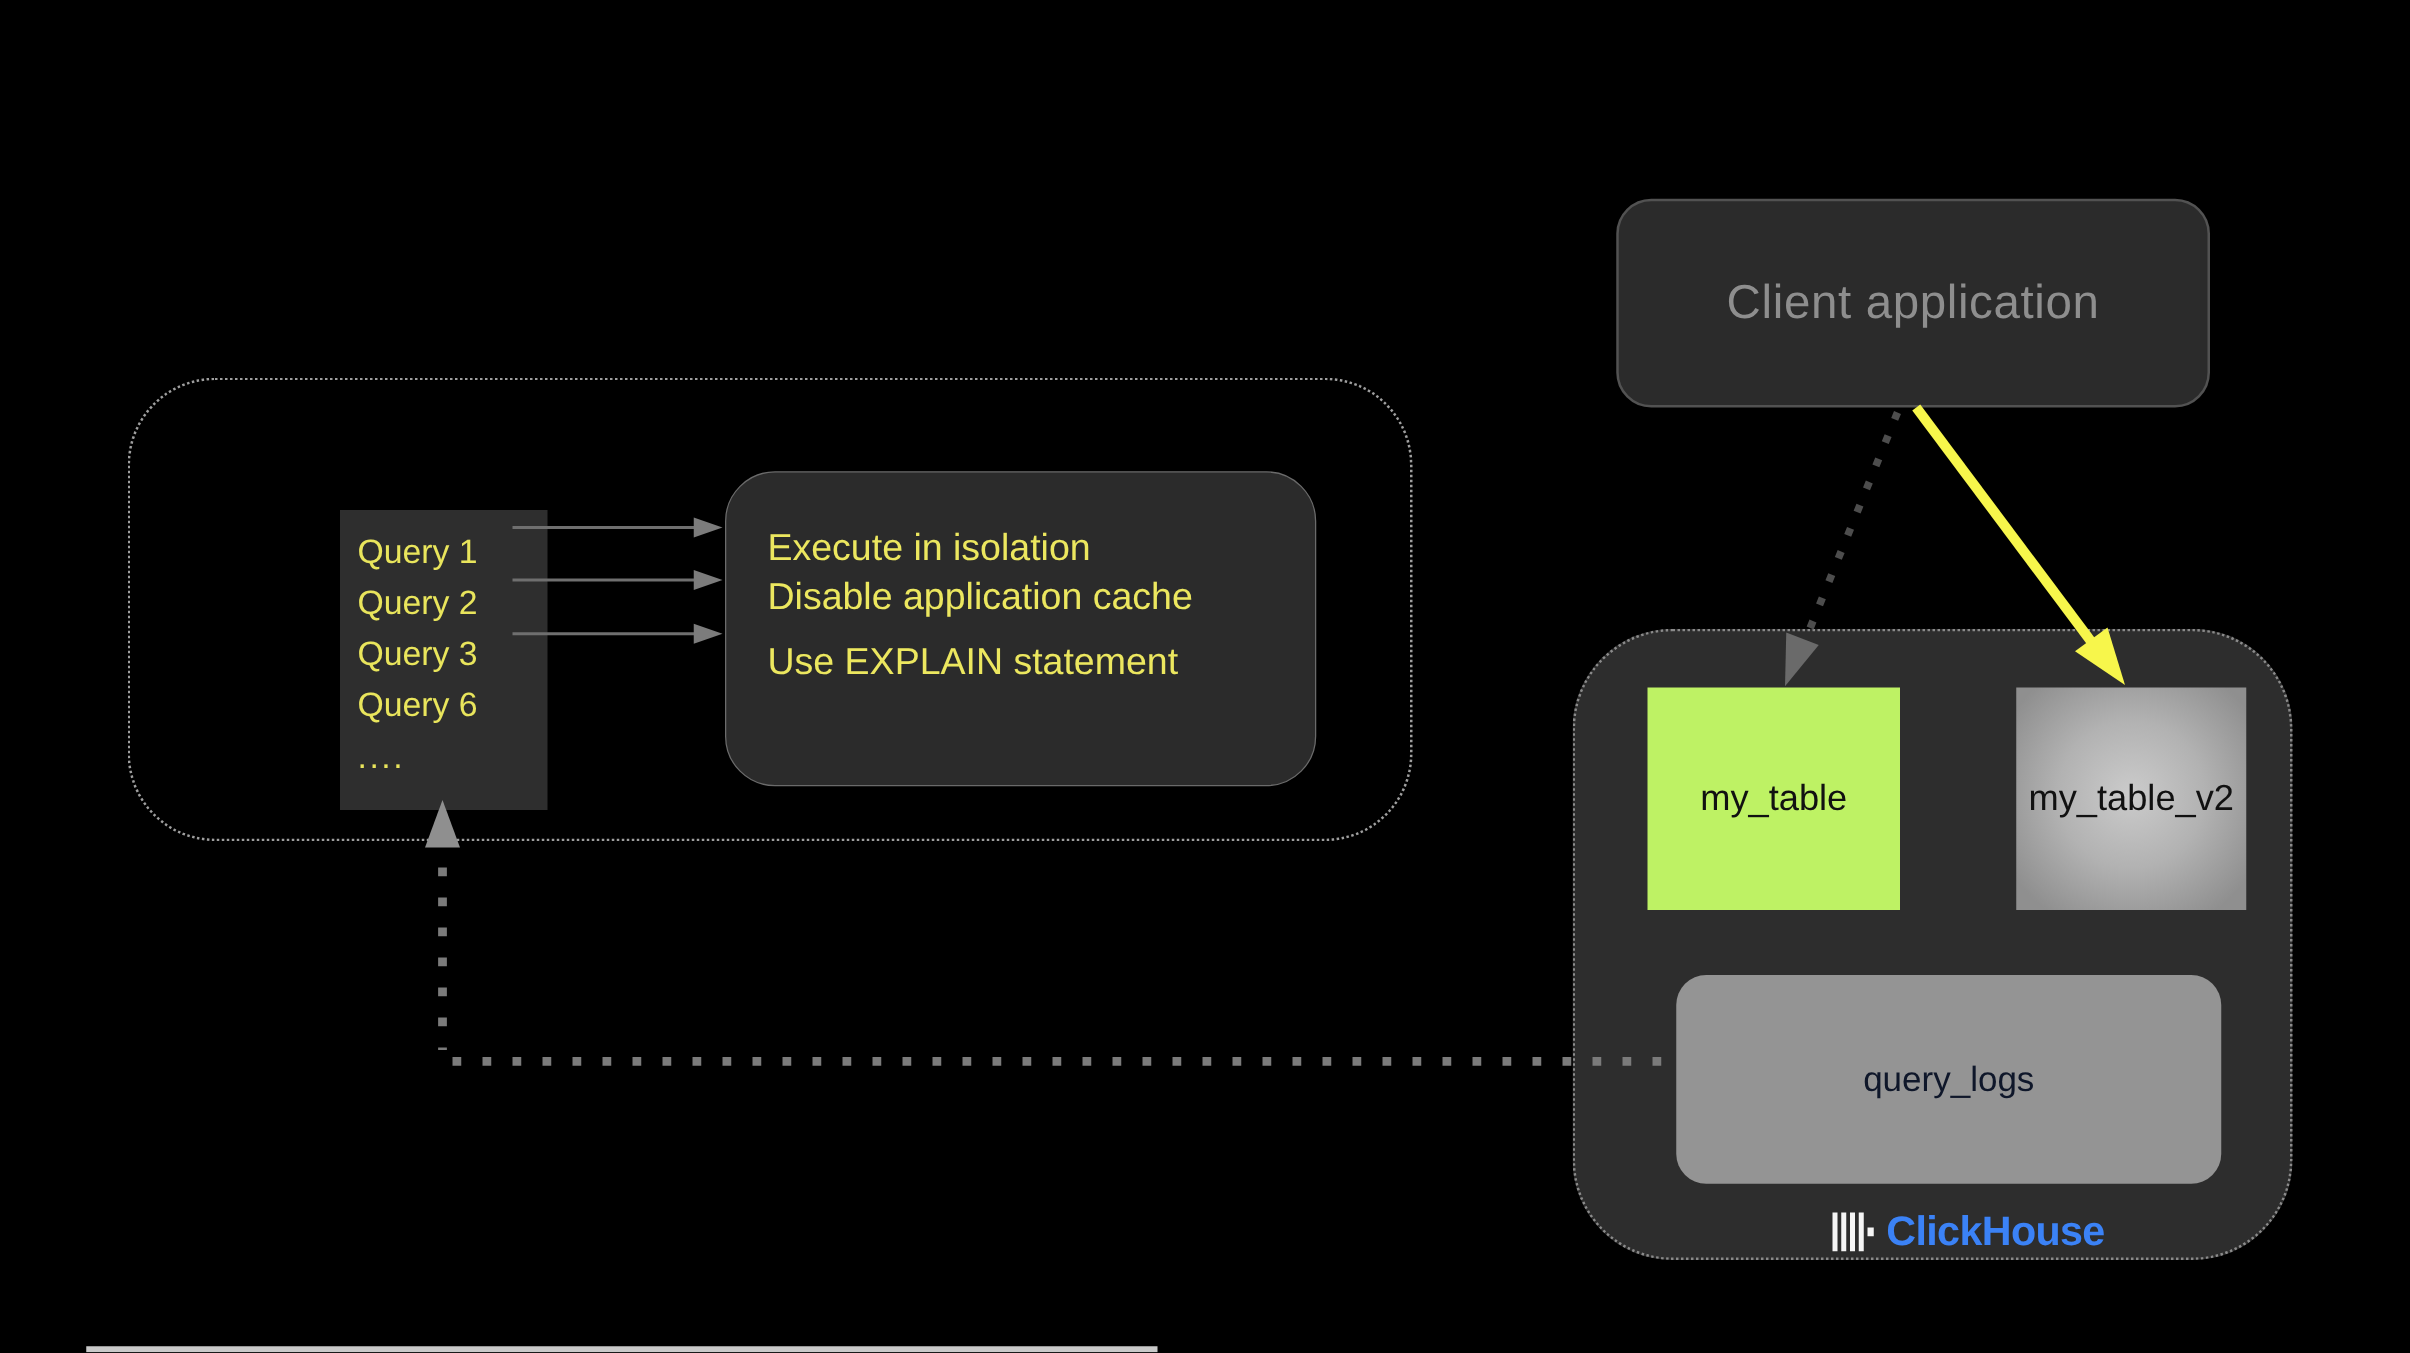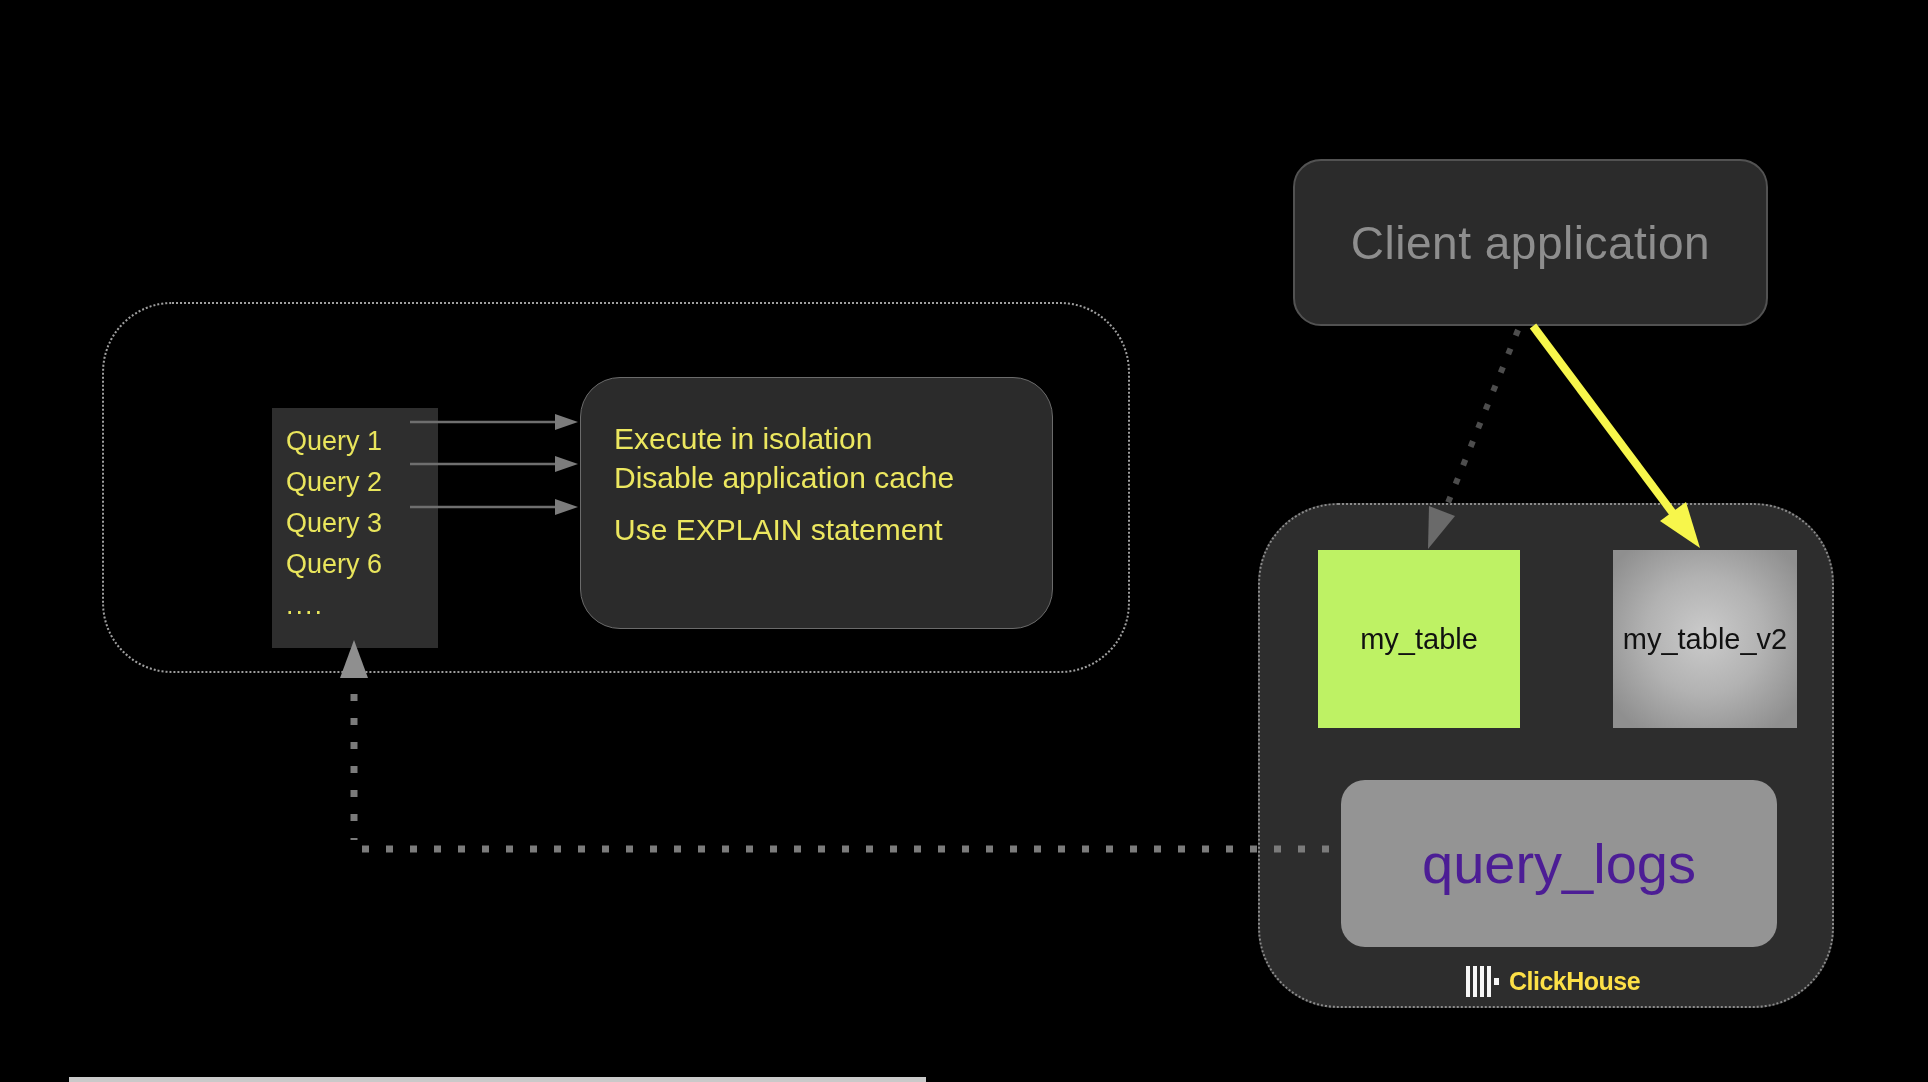--- a/index.html
+++ b/index.html
@@ -3,21 +3,21 @@
 <meta charset="utf-8">
 <style>
   html,body{margin:0;padding:0;background:#000;}
   .canvas{position:relative;width:1928px;height:1082px;background:#000;overflow:hidden;
           font-family:"Liberation Sans",sans-serif;}
 
   
   .client-box{position:absolute;left:1293px;top:159px;width:475px;height:167px;
     background:#2b2b2b;border:2px solid #525252;border-radius:28px;box-sizing:border-box;
     display:flex;align-items:center;justify-content:center;}
-  .client-box span{color:#8e8e8e;font-size:46px;letter-spacing:.5px;}
+  .client-box span{color:#8e8e8e;font-size:38px;letter-spacing:.5px;}
 
   
   .dotted-region{position:absolute;left:102px;top:302px;width:1028px;height:371px;
     border:2.5px dotted #9f9f9f;border-radius:70px;box-sizing:border-box;}
 
   
   .query-box{position:absolute;left:272px;top:408px;width:166px;height:240px;
     background:#2e2e2e;box-sizing:border-box;padding:13px 0 0 14px;}
   .query-box .q{color:#e9e55c;font-size:27px;line-height:41px;white-space:nowrap;}
   .query-box .q.dots{letter-spacing:2px;}
@@ -35,28 +35,28 @@
   
   .ch-box{position:absolute;left:1258px;top:503px;width:576px;height:505px;
     background:#2d2d2d;border:2px dotted #8b8b8b;border-radius:80px;box-sizing:border-box;}
   .table-box{position:absolute;display:flex;align-items:center;justify-content:center;}
   .table-box span{color:#111;font-size:29px;}
   .mt{left:1318px;top:550px;width:202px;height:178px;background:#bef264;}
   .mtv2{left:1613px;top:550px;width:184px;height:178px;
     background:radial-gradient(circle at 50% 48%, #cbcbcb 0%, #b2b2b2 45%, #8f8f8f 88%);}
   .logs-box{position:absolute;left:1341px;top:780px;width:436px;height:167px;
     background:#949494;border-radius:24px;display:flex;align-items:center;justify-content:center;}
-  .logs-box span{color:#4c1d95;font-size:56px;}
+  .logs-box span{color:#0f172a;font-size:28px;}
 
   
   .brand{position:absolute;left:1466px;top:966px;display:flex;align-items:center;}
   .logo-bars{display:flex;align-items:center;gap:3px;margin-right:10px;}
   .logo-bars .bar{width:4px;height:31px;background:#f5f5f5;}
   .logo-bars .ldot{width:5px;height:7px;background:#f5f5f5;}
-  .brand-text{color:#fde047;font-size:25px;font-weight:bold;letter-spacing:-0.5px;}
+  .brand-text{color:#3b82f6;font-size:33px;font-weight:bold;letter-spacing:-0.5px;}
 
   
   .overlay{position:absolute;left:0;top:0;width:1928px;height:1082px;pointer-events:none;}
 
   
   .bottom-strip{position:absolute;left:69px;top:1077px;width:857px;height:5px;background:#c9c9c9;}
 </style>
 </head>
 <body>
 

